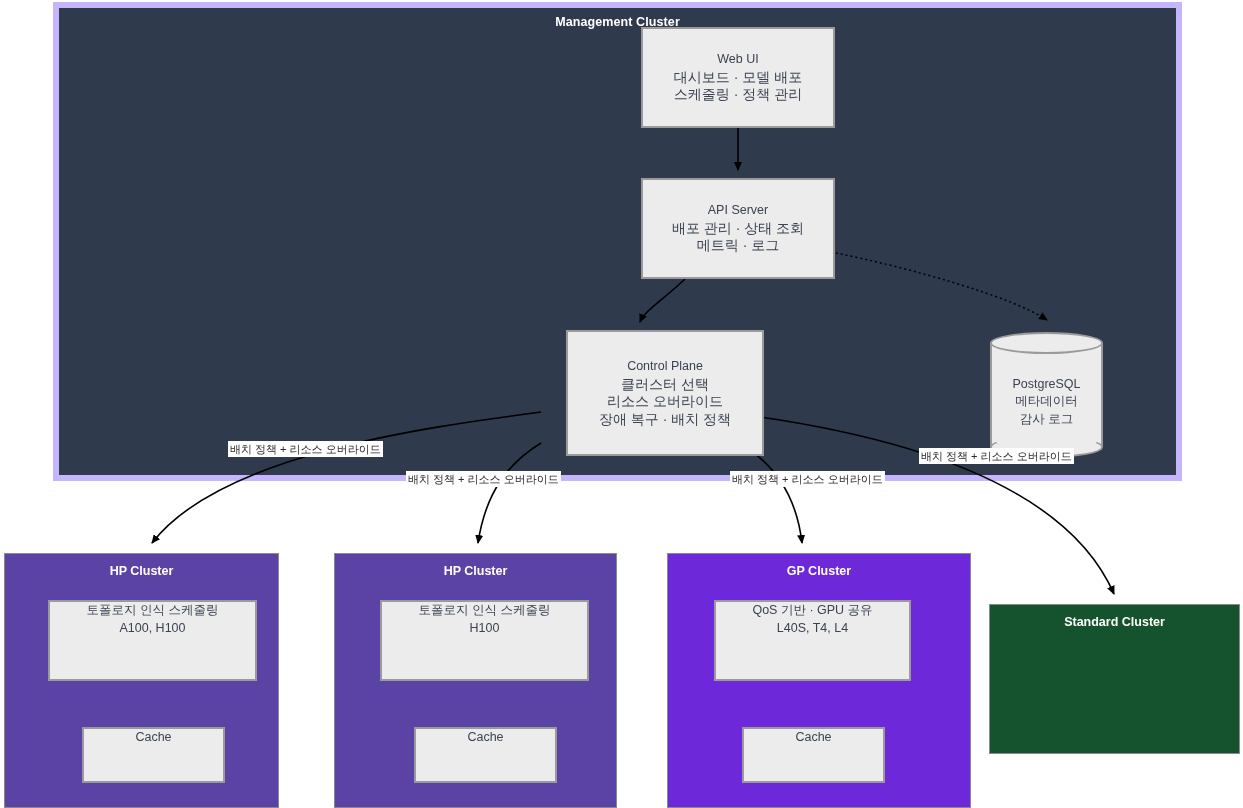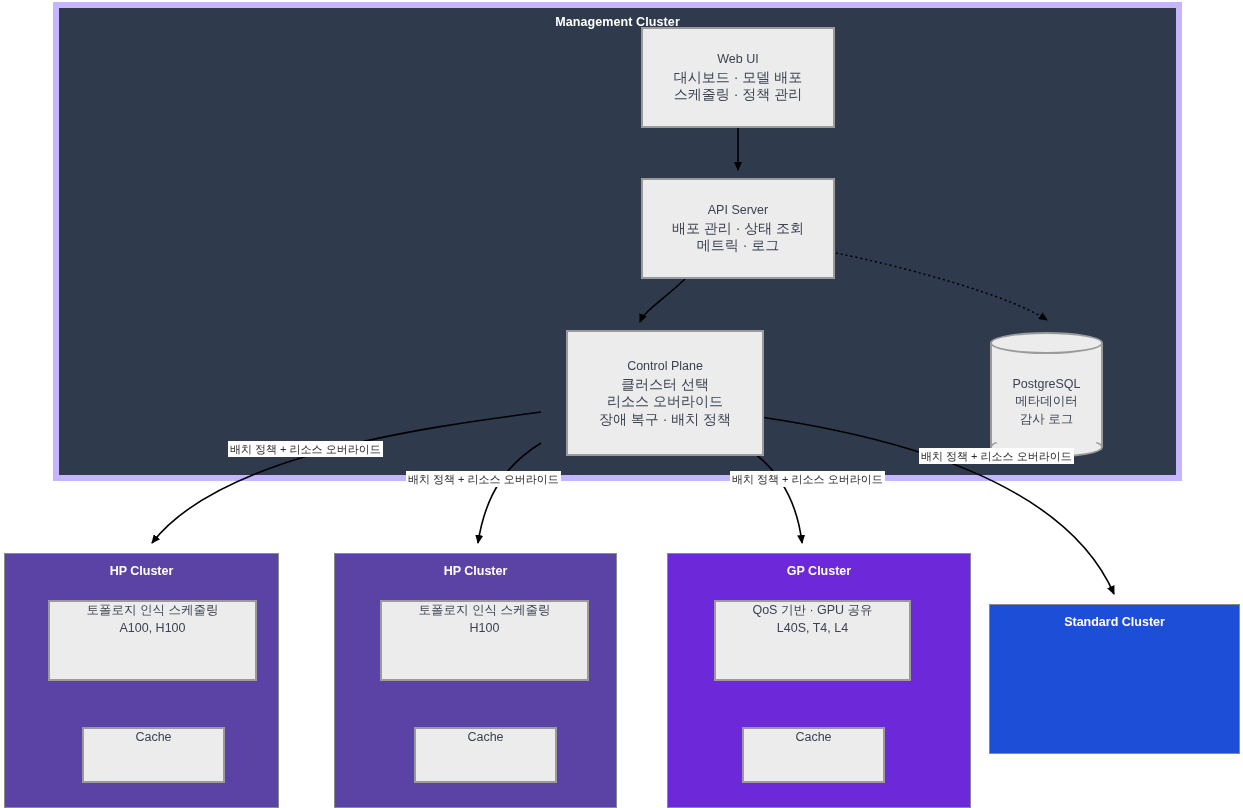--- a/index.html
+++ b/index.html
@@ -166,21 +166,21 @@
   #cluster-hp1 .cache { left: 77px; top: 173px; width: 143px; height: 56px; }
 
   #cluster-hp2 { left: 334px; top: 553px; width: 283px; height: 255px; background: #5B42A5; }
   #cluster-hp2 .sched { left: 45px; top: 46px; width: 209px; height: 81px; }
   #cluster-hp2 .cache { left: 79px; top: 173px; width: 143px; height: 56px; }
 
   #cluster-gp  { left: 667px; top: 553px; width: 304px; height: 255px; background: #6d28d9; }
   #cluster-gp .sched { left: 46px; top: 46px; width: 197px; height: 81px; }
   #cluster-gp .cache { left: 74px; top: 173px; width: 143px; height: 56px; }
 
-  #cluster-std { left: 989px; top: 604px; width: 251px; height: 150px; background: #1d4ed8; }
+  #cluster-std { left: 989px; top: 604px; width: 251px; height: 150px; background: #14532d; }
   #cluster-std .sched { left: 46px; top: 45px; width: 178px; height: 81px; }
 
   
   .edge-label {
     position: absolute;
     background: #ffffff;
     color: #2a2a2a;
     font-size: 11px;
     line-height: 14px;
     padding: 1px 2px;

